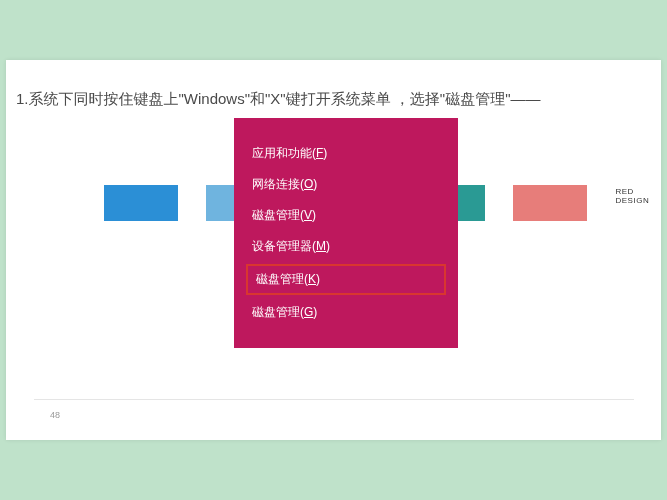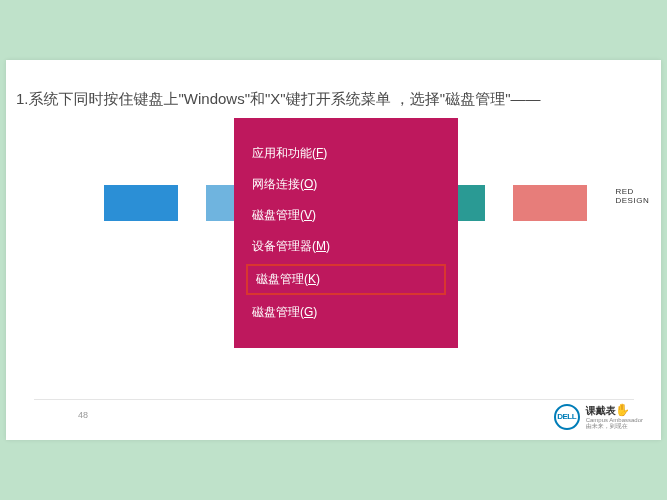--- a/index.html
+++ b/index.html
@@ -69,21 +69,20 @@
       border: 2px solid #d9362f;
       margin: 2px 12px;
       padding: 5px 8px;
     }
     .page-number {
       position: absolute;
       left: 44px;
       bottom: 20px;
       font-size: 9px;
       color: #999;
-      margin-left: 28px;
     }
     .footer-line {
       position: absolute;
       left: 28px;
       bottom: 40px;
       width: 600px;
       height: 1px;
       background: #e5e5e5;
     }
     .footer-logos {
@@ -142,24 +141,14 @@
       <div class="menu-item"><span>网络连接</span>(<span class="hotkey">O</span>)</div>
       <div class="menu-item"><span>磁盘管理</span>(<span class="hotkey">V</span>)</div>
       <div class="menu-item"><span>设备管理器</span>(<span class="hotkey">M</span>)</div>
       <div class="menu-item menu-highlight"><span>磁盘管理</span>(<span class="hotkey">K</span>)</div>
       <div class="menu-item"><span>磁盘管理</span>(<span class="hotkey">G</span>)</div>
     </div>
 
   <div class="footer-line"></div>
   <div class="page-number">48</div>
 
-  <div class="footer-logos">
-    <div class="dell-logo">DELL</div>
-    <div class="partner-logo">
-      <span class="main">
-        <span>课戴表</span><span class="hand-icon">✋</span>
-      </span>
-      <span class="sub">Campus Ambassador</span>
-      <span class="sub">由未来，到现在</span>
-    </div>
-  </div>
 
 </div>
 
 </body></html>

